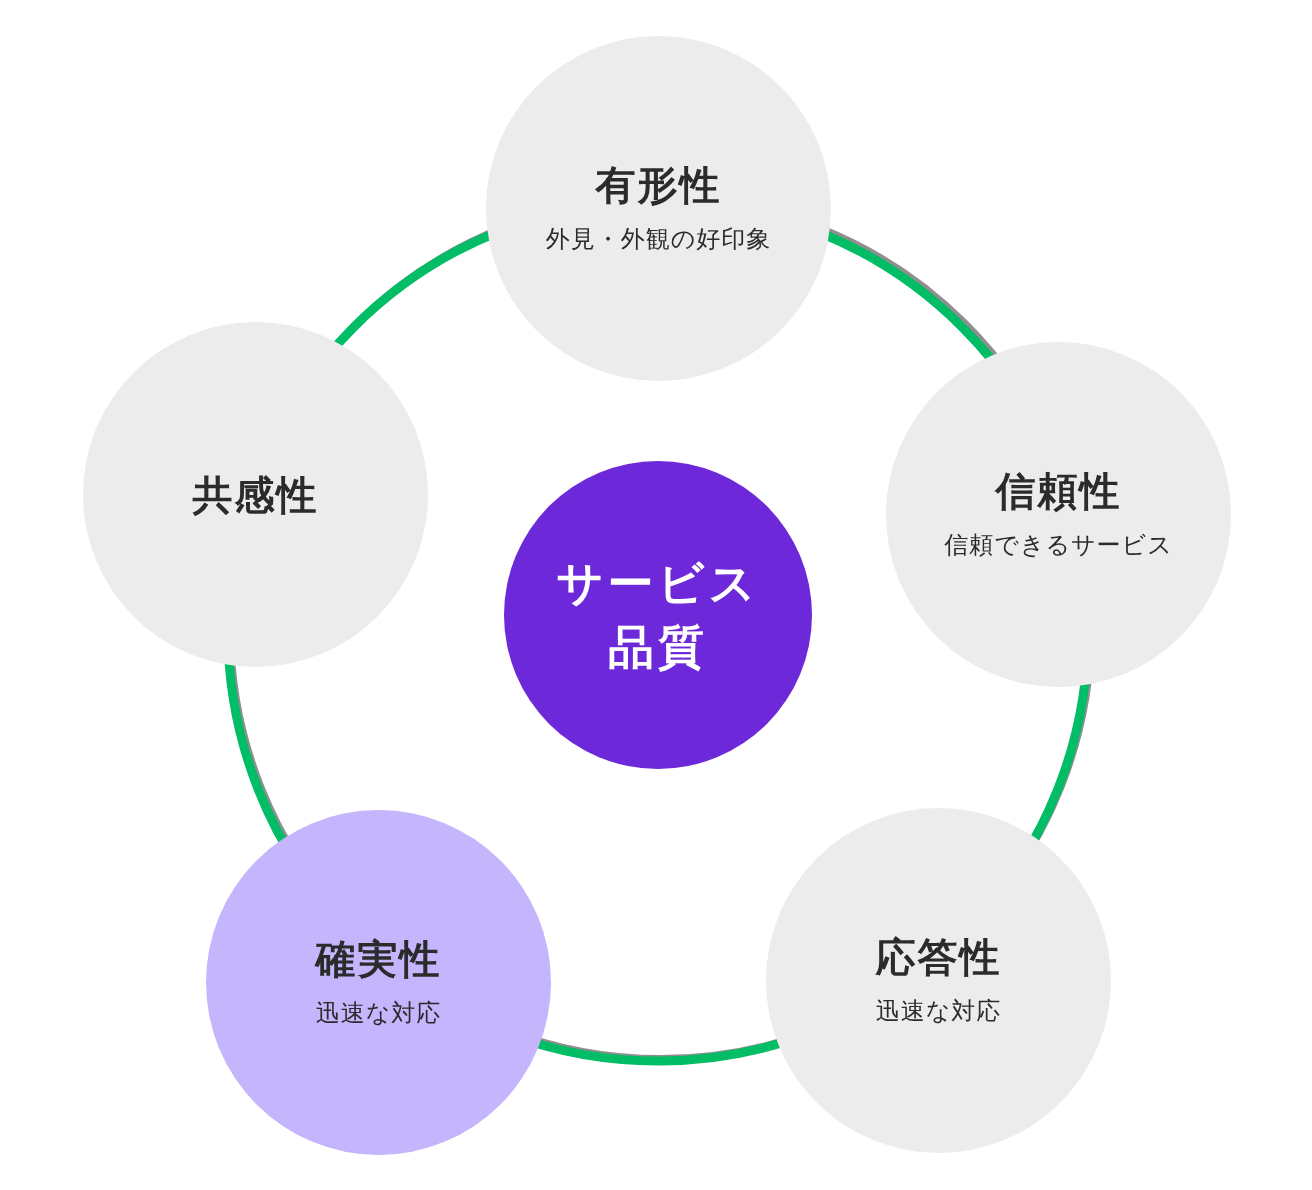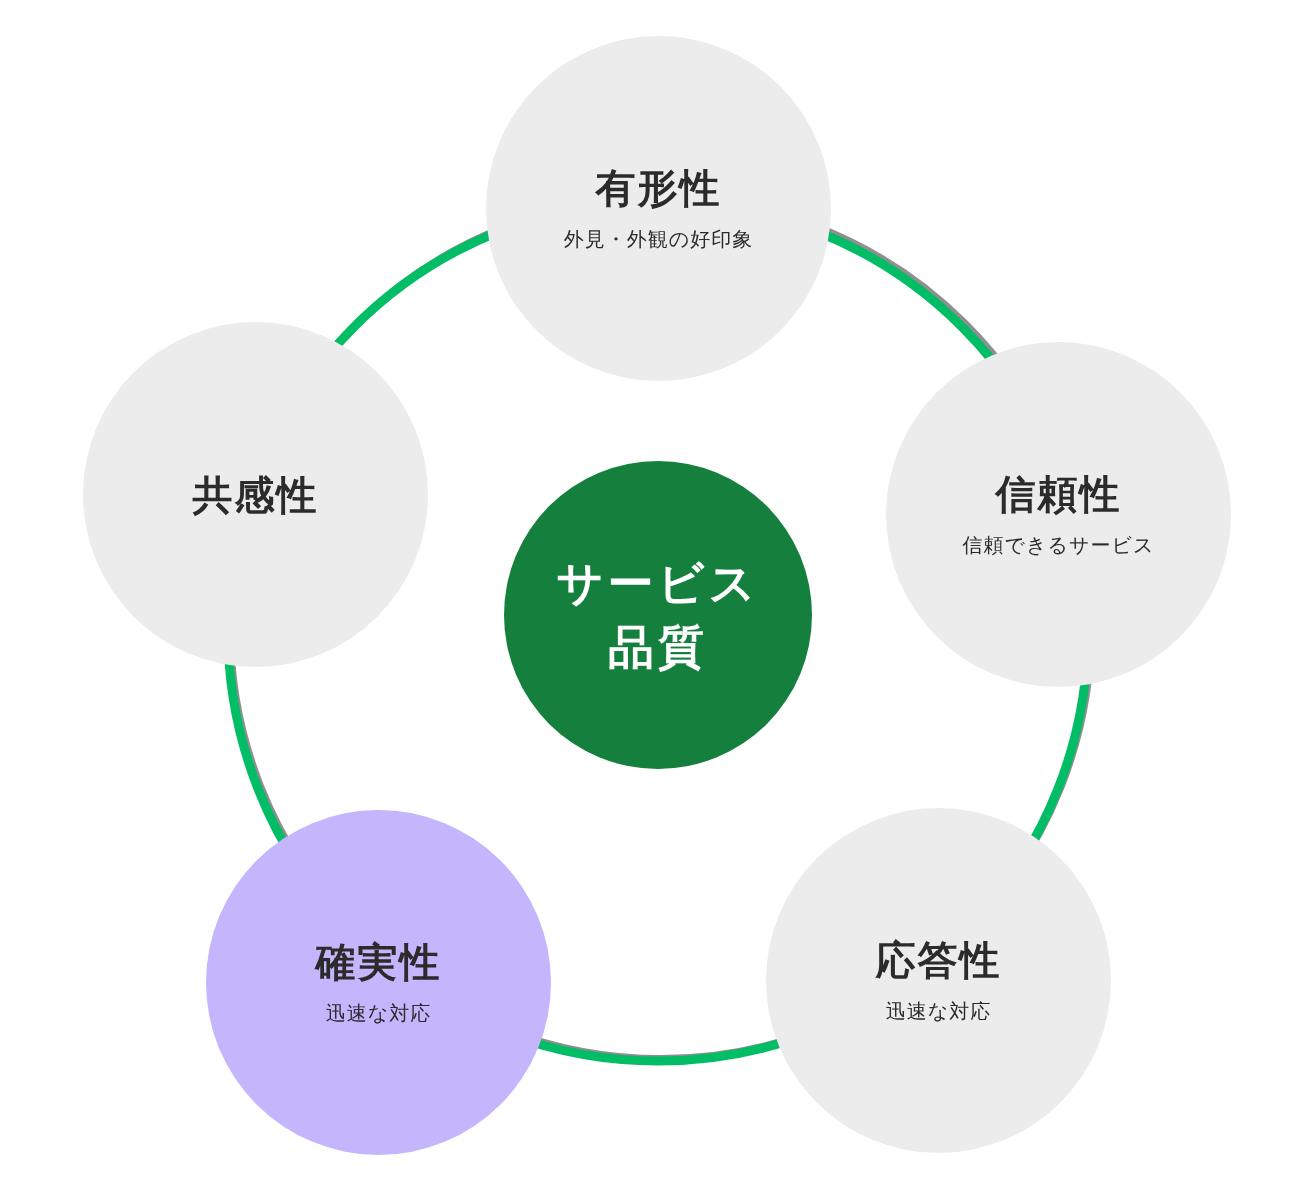--- a/index.html
+++ b/index.html
@@ -36,21 +36,21 @@
     text-align: center;
   }
   .node-title {
     font-size: 40px;
     font-weight: 700;
     letter-spacing: 2px;
     line-height: 1.1;
   }
   .node-subtitle {
     margin-top: 16px;
-    font-size: 20px;
+    font-size: 24px;
     font-weight: 400;
     letter-spacing: 1px;
     line-height: 1.3;
     white-space: nowrap;
   }
   .pos-top          { left: 486px; top: 36px; }
   .pos-right        { left: 886px; top: 342px; }
   .pos-bottom-right { left: 766px; top: 808px; }
   .pos-bottom-left  { left: 206px; top: 810px; }
   .pos-left         { left: 83px;  top: 322px; }
@@ -102,18 +102,18 @@
 
   <div class="node pos-bottom-left" style="background: #c4b5fd;">
     <div class="node-title" style="color: rgb(43, 43, 43);">確実性</div>
     <div class="node-subtitle" style="color: rgb(43, 43, 43);">迅速な対応</div>
   </div>
 
   <div class="node pos-left" style="background: rgb(236, 236, 236);">
     <div class="node-title" style="color: rgb(43, 43, 43);">共感性</div>
   </div>
 
-  <div class="center-node" style="background: #15803d;">
+  <div class="center-node" style="background: #6d28d9;">
     <div class="center-line" style="color: rgb(255, 255, 255);">サービス</div>
     <div class="center-line" style="color: rgb(255, 255, 255);">品質</div>
   </div>
 
 </div>
 
 </body></html>

